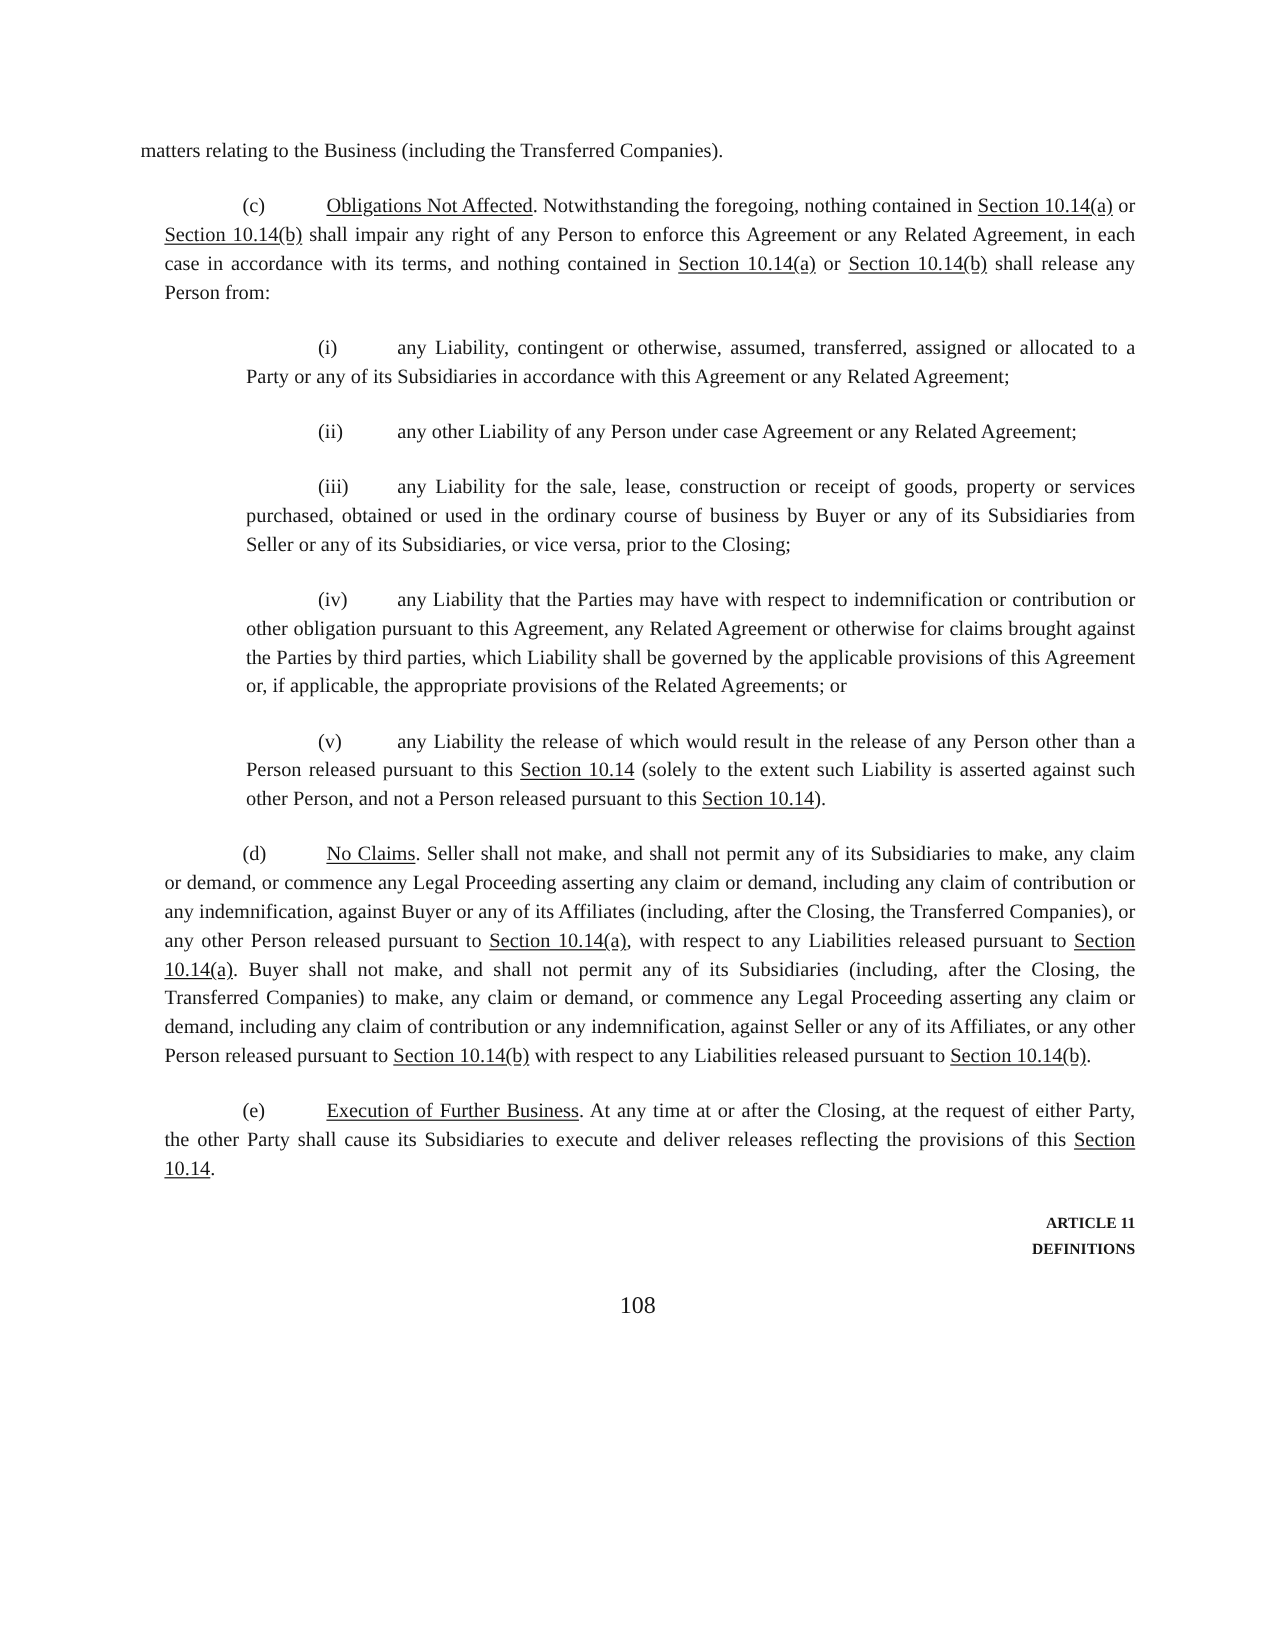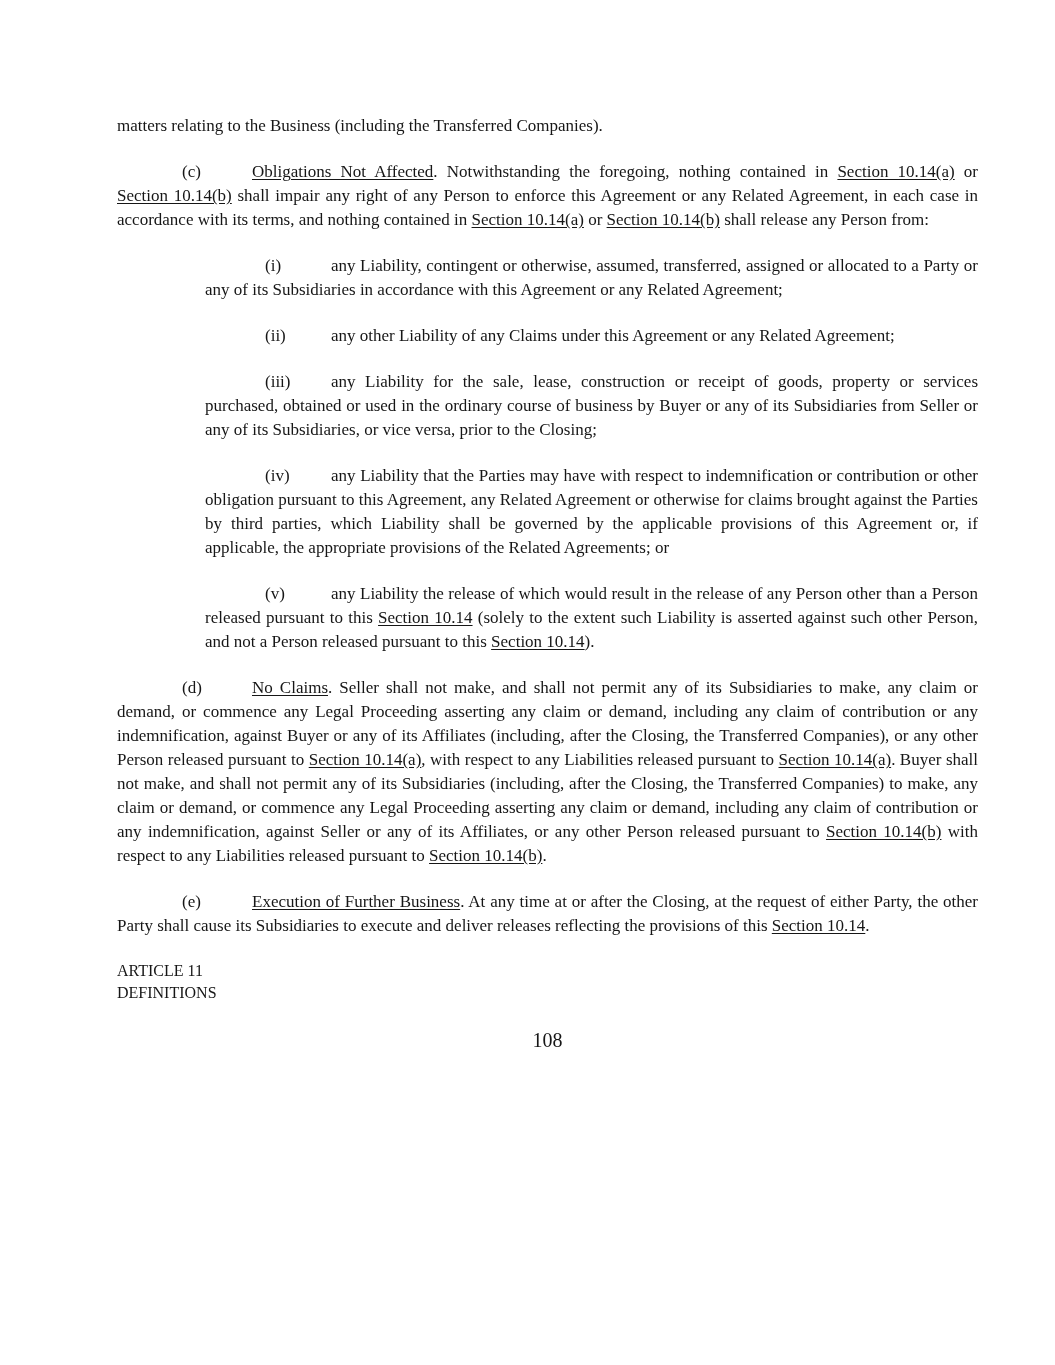--- a/index.html
+++ b/index.html
@@ -7,38 +7,38 @@
   .page {
     position: relative;
     width: 1055px;
     height: 1365px;
     background: #ffffff;
     color: #161616;
     font-family: "Liberation Serif", "DejaVu Serif", serif;
     overflow: hidden;
   }
   .content {
-    padding: 114px 77px 0 117px;
+    padding: 114px 109px 0 117px;
   }
   p.para {
     font-size: 17px;
     line-height: 24px;
     text-align: justify;
     margin: 0 0 22px 0;
   }
-  p.level1 { text-indent: 65px; }
+  p.level1 { text-indent: 65px; margin-left: 20px; }
   p.sub { margin-left: 88px; text-indent: 60px; }
   .plabel { display: inline-block; width: 70px; text-indent: 0; }
   .slabel { display: inline-block; width: 66px; text-indent: 0; }
   .u { text-decoration: underline; text-underline-offset: 2px; }
   .heading {
     margin-top: 20px;
-    text-align: left;
-    font-weight: normal;
-    font-size: 16px;
+    text-align: right;
+    font-weight: bold;
+    font-size: 13px;
     line-height: 22px;
   }
   .pageno {
     margin-top: 24px;
     text-align: center;
     font-size: 20px;
     line-height: 24px;
   }
 </style>
 </head>
@@ -46,21 +46,21 @@
 
 <div class="page">
   <div class="content">
 
     <p class="para"><span>matters relating to the Business (including the Transferred Companies).</span></p>
 
     <p class="para level1"><span class="plabel">(c)</span><span><span class="u">Obligations Not Affected</span><span>. Notwithstanding the foregoing, nothing contained in </span><span class="u">Section 10.14(a)</span><span> or </span><span class="u">Section 10.14(b)</span><span> shall impair any right of any Person to enforce this Agreement or any Related Agreement, in each case in accordance with its terms, and nothing contained in </span><span class="u">Section 10.14(a)</span><span> or </span><span class="u">Section 10.14(b)</span><span> shall release any Person from:</span></span></p>
 
     <p class="para sub"><span class="slabel">(i)</span><span><span>any Liability, contingent or otherwise, assumed, transferred, assigned or allocated to a Party or any of its Subsidiaries in accordance with this Agreement or any Related Agreement;</span></span></p>
 
-    <p class="para sub"><span class="slabel">(ii)</span><span><span>any other Liability of any Claims under this Agreement or any Related Agreement;</span></span></p>
+    <p class="para sub"><span class="slabel">(ii)</span><span><span>any other Liability of any Person under case Agreement or any Related Agreement;</span></span></p>
 
     <p class="para sub"><span class="slabel">(iii)</span><span><span>any Liability for the sale, lease, construction or receipt of goods, property or services purchased, obtained or used in the ordinary course of business by Buyer or any of its Subsidiaries from Seller or any of its Subsidiaries, or vice versa, prior to the Closing;</span></span></p>
 
     <p class="para sub"><span class="slabel">(iv)</span><span><span>any Liability that the Parties may have with respect to indemnification or contribution or other obligation pursuant to this Agreement, any Related Agreement or otherwise for claims brought against the Parties by third parties, which Liability shall be governed by the applicable provisions of this Agreement or, if applicable, the appropriate provisions of the Related Agreements; or</span></span></p>
 
     <p class="para sub"><span class="slabel">(v)</span><span><span>any Liability the release of which would result in the release of any Person other than a Person released pursuant to this </span><span class="u">Section 10.14</span><span> (solely to the extent such Liability is asserted against such other Person, and not a Person released pursuant to this </span><span class="u">Section 10.14</span><span>).</span></span></p>
 
     <p class="para level1"><span class="plabel">(d)</span><span><span class="u">No Claims</span><span>. Seller shall not make, and shall not permit any of its Subsidiaries to make, any claim or demand, or commence any Legal Proceeding asserting any claim or demand, including any claim of contribution or any indemnification, against Buyer or any of its Affiliates (including, after the Closing, the Transferred Companies), or any other Person released pursuant to </span><span class="u">Section 10.14(a)</span><span>, with respect to any Liabilities released pursuant to </span><span class="u">Section 10.14(a)</span><span>. Buyer shall not make, and shall not permit any of its Subsidiaries (including, after the Closing, the Transferred Companies) to make, any claim or demand, or commence any Legal Proceeding asserting any claim or demand, including any claim of contribution or any indemnification, against Seller or any of its Affiliates, or any other Person released pursuant to </span><span class="u">Section 10.14(b)</span><span> with respect to any Liabilities released pursuant to </span><span class="u">Section 10.14(b)</span><span>.</span></span></p>
 
     <p class="para level1"><span class="plabel">(e)</span><span><span class="u">Execution of Further Business</span><span>. At any time at or after the Closing, at the request of either Party, the other Party shall cause its Subsidiaries to execute and deliver releases reflecting the provisions of this </span><span class="u">Section 10.14</span><span>.</span></span></p>

